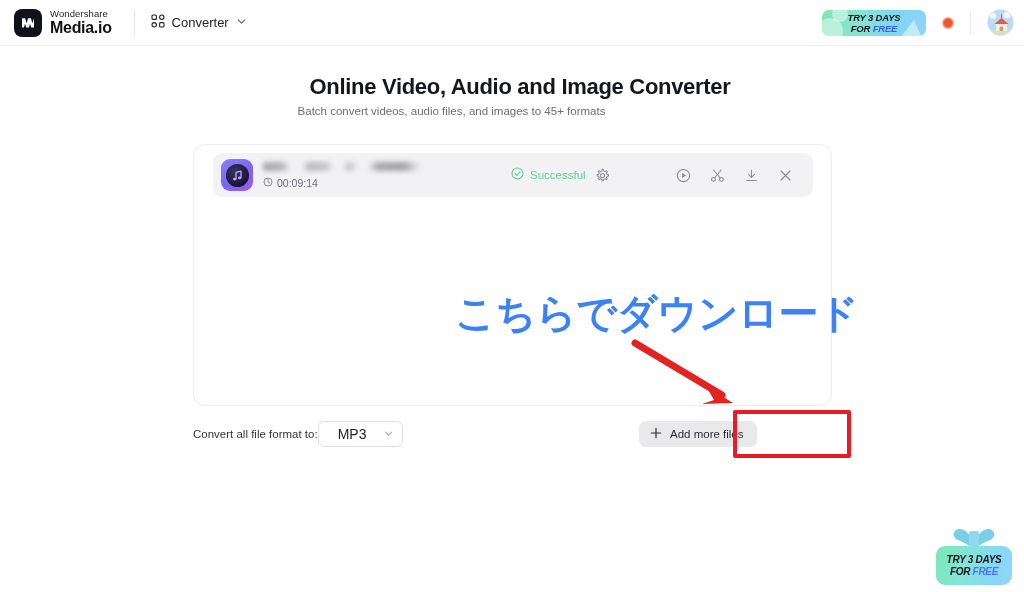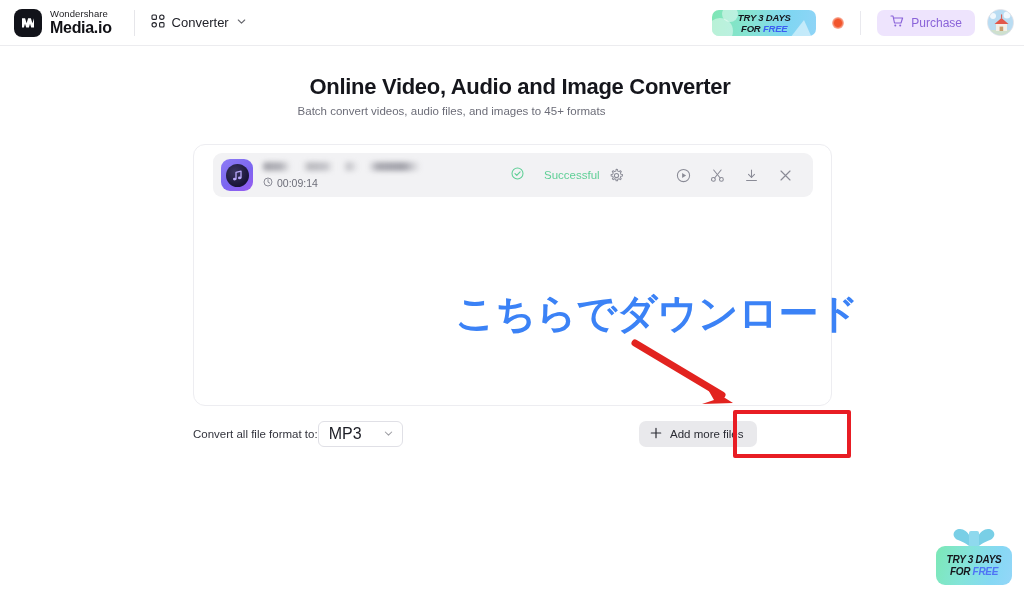--- a/index.html
+++ b/index.html
@@ -148,21 +148,21 @@
         rgba(255,255,255,0) 64%, rgba(110,110,122,.55) 70%,
         rgba(110,110,122,.60) 86%, rgba(255,255,255,0) 96%);
     filter: blur(2.6px);
     border-radius: 3px;
   }
   .file-dur {
     display: flex; align-items: center; gap: 4px;
     font-size: 10.5px; color: #6d6e79;
   }
   .status-wrap {
-    display: flex; align-items: center; gap: 20px;
+    display: flex; align-items: center; gap: 6px;
     margin-left: 84px; flex: 0 0 auto;
   }
   .status-text { font-size: 11.5px; color: #5fcf96; }
   .gear-btn { margin-left: 9px; cursor: pointer; display: flex; }
   .row-actions {
     margin-left: auto; display: flex; align-items: center;
     gap: 19px; padding-right: 20px;
   }
   .row-actions .act { cursor: pointer; display: flex; }
 
@@ -171,21 +171,21 @@
     position: absolute; left: 193px; top: 421px;
     display: flex; align-items: center; 
   }
   .fmt-label { font-size: 11.5px; color: #33343d; }
   .fmt-select {
     width: 85px; height: 26px; border: 1px solid #e0e0e6;
     border-radius: 6px; background: #fff;
     display: flex; align-items: center;
     padding: 0 8px 0 10px; cursor: pointer;
   }
-  .fmt-value { font-size: 16px; color: #1d1e26; }
+  .fmt-value { font-size: 14px; color: #1d1e26; margin-left: 9px; }
   .fmt-select .chev { margin-left: auto; opacity: .55; }
 
   .add-btn {
     position: absolute; left: 639px; top: 421px;
     height: 26px; padding: 0 13px 0 10px; border-radius: 7px;
     background: #e9e9ec; border: none; cursor: pointer;
     display: flex; align-items: center; gap: 7px;
     font-size: 11.5px; color: #2b2c34;
   }
   .dl-btn {
@@ -276,30 +276,20 @@
         <span class="blob b1"></span>
         <span class="blob b2"></span>
         <span class="blob b3"></span>
         <span class="promo-l1">TRY 3 DAYS</span>
         <span class="promo-l2"><span>FOR </span><span class="promo-free">FREE</span></span>
       </div>
 
       <div class="notif-dot"></div>
       <div class="hdr-divider"></div>
 
-      <button class="purchase-btn">
-        <span>
-          <svg width="14" height="14" viewBox="0 0 14 14">
-            <path d="M1 2 H3 L4.5 9 H11 L12.6 4 H3.6" fill="none" stroke="#8a63d9" stroke-width="1.15" stroke-linecap="round" stroke-linejoin="round"></path>
-            <circle cx="5.3" cy="11.4" r="1" fill="#8a63d9"></circle>
-            <circle cx="10.2" cy="11.4" r="1" fill="#8a63d9"></circle>
-          </svg>
-        </span>
-        <span>Purchase</span>
-      </button>
 
       <div class="avatar">
         <svg width="27" height="27" viewBox="0 0 27 27">
           <rect width="27" height="27" fill="#b9dcf2"></rect>
           <circle cx="5" cy="6" r="3" fill="#ffffff" opacity=".8"></circle>
           <circle cx="19" cy="5" r="3.5" fill="#ffffff" opacity=".8"></circle>
           <rect x="0" y="20" width="27" height="7" fill="#cfe0ce"></rect>
           <path d="M13.5 8 L20.5 14 L6.5 14 Z" fill="#e2584a"></path>
           <rect x="8" y="14" width="11" height="7" fill="#f3efe7"></rect>
           <rect x="11.6" y="16.6" width="3.6" height="4.4" fill="#c8a06e"></rect>

